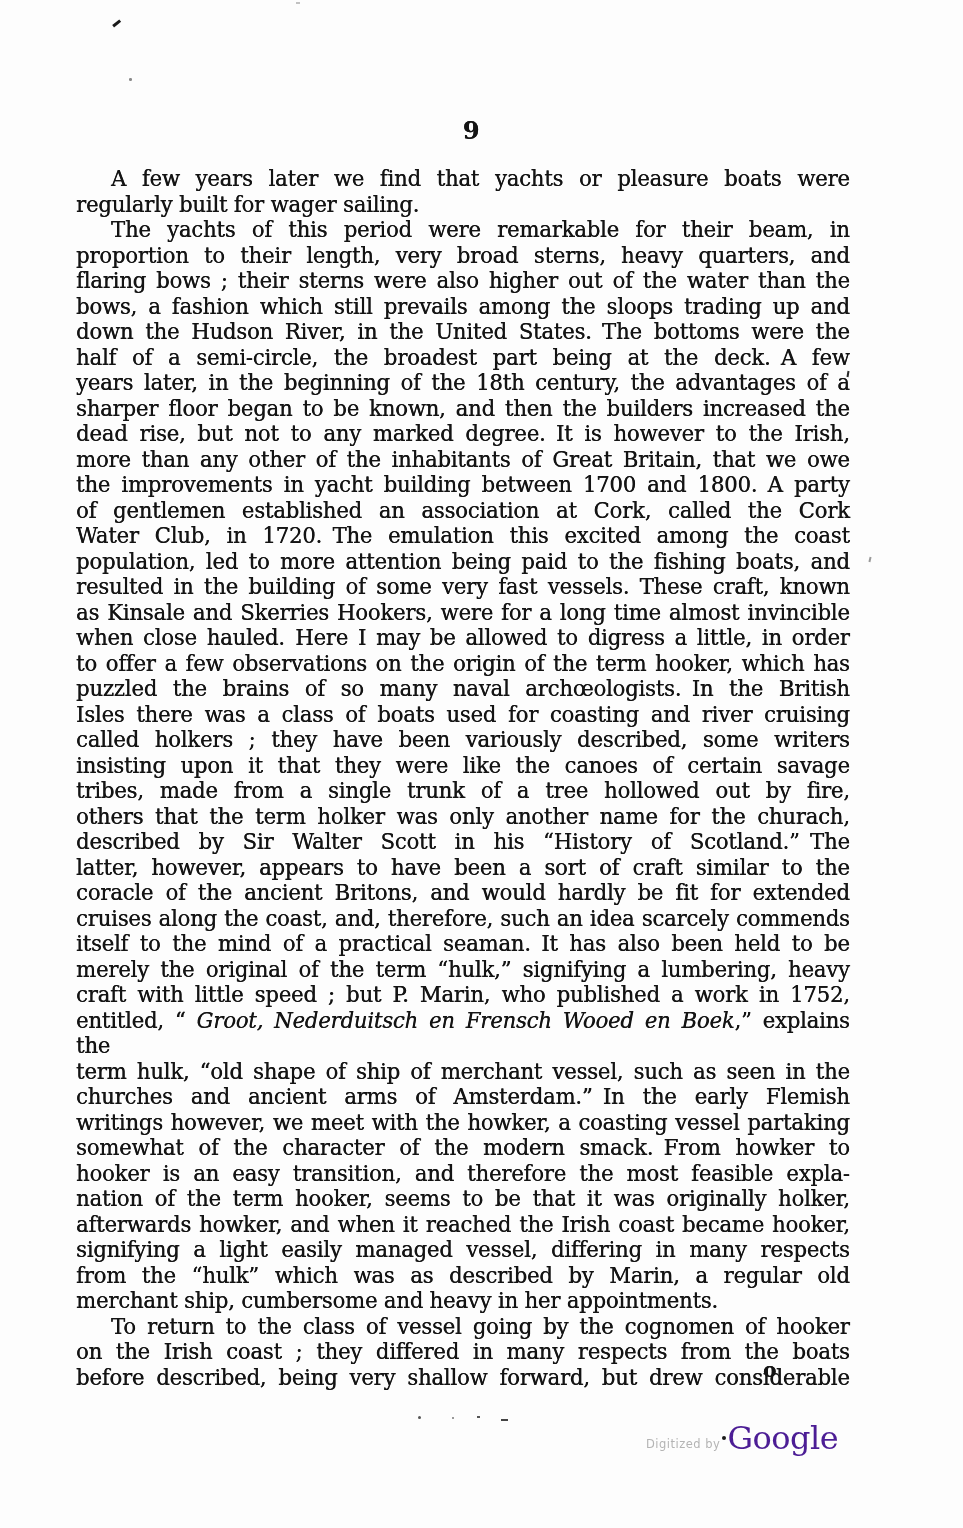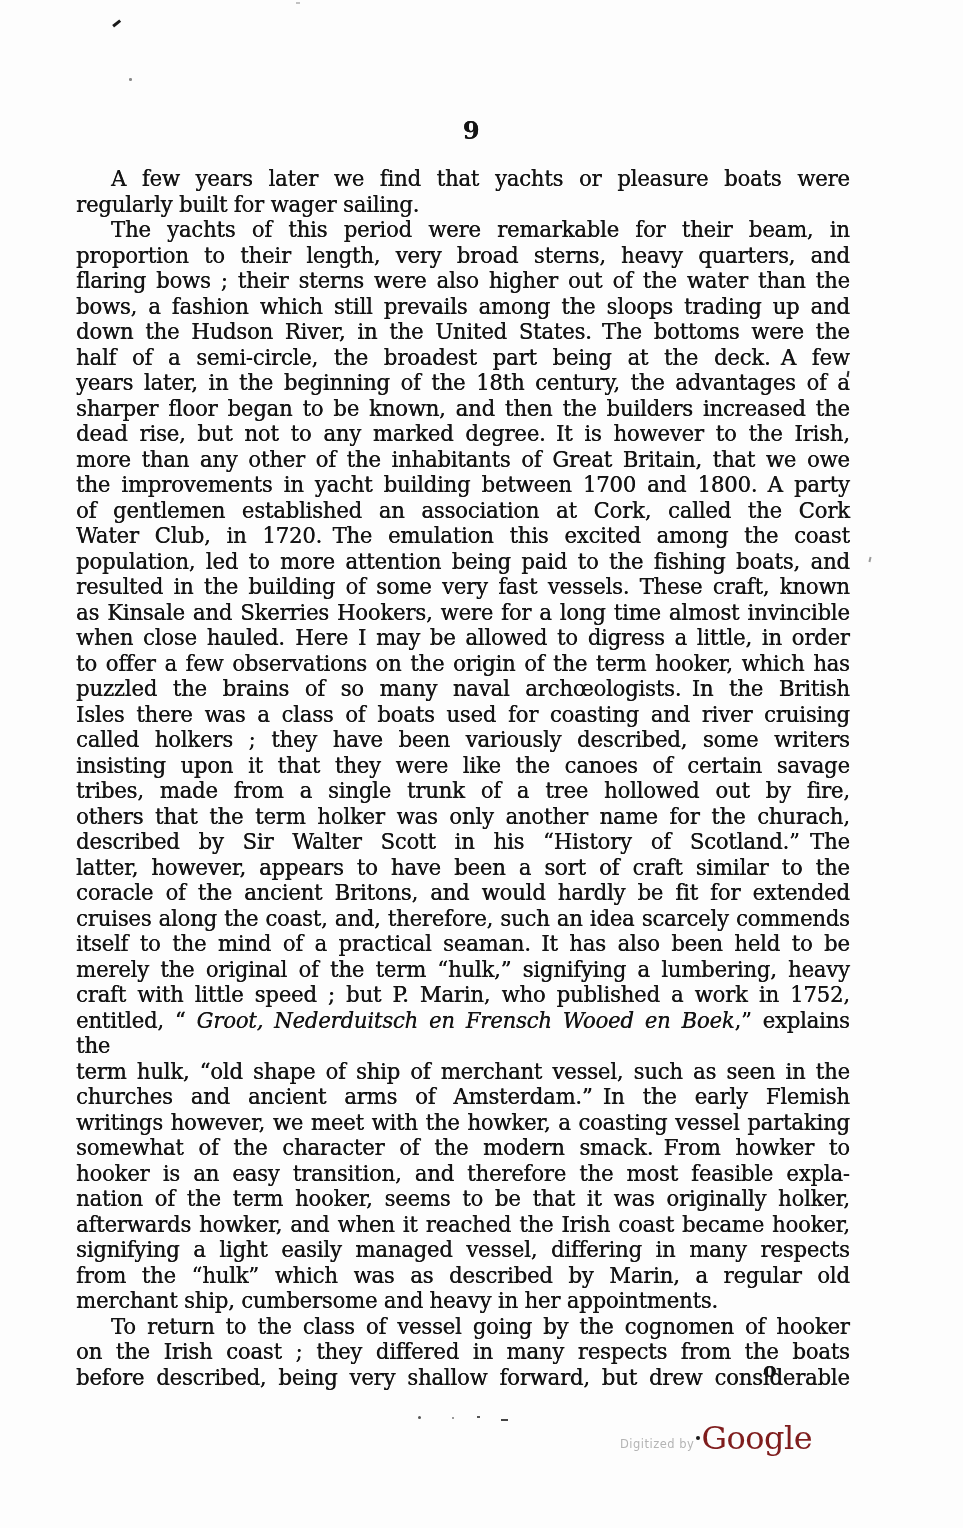--- a/index.html
+++ b/index.html
@@ -22,21 +22,21 @@
   }
   .ln{text-align:justify;text-align-last:justify;text-justify:inter-word;white-space:normal;}
   .ind{text-indent:38px;}
   .endp{text-align-last:left;}
   .italic{font-style:italic;}
   .sig{
     position:absolute;left:763px;top:1358px;font-size:20px;font-weight:bold;
     color:#141414;text-shadow:0.3px 0 0 currentColor;
   }
   .watermark{
-    position:absolute;left:620px;top:1420px;height:44px;
+    position:absolute;left:646px;top:1420px;height:44px;
     display:flex;align-items:flex-start;
   }
   .digitized{
     font-family:"DejaVu Sans", sans-serif;font-size:11.5px;
     margin-top:17px;letter-spacing:0.5px;
   }
   .wm-dot{
     width:4px;height:4px;border-radius:50%;background:#1a1a1a;
     margin:16px 1px 0 2px;flex:none;
   }
@@ -134,16 +134,16 @@
   <div class="speck sp-apos1"></div>
   <div class="speck sp-apos2"></div>
   <div class="speck sp-r1"></div>
   <div class="speck sp-r2"></div>
   <div class="speck sp-r3"></div>
   <div class="speck sp-r4"></div>
 
   <div class="watermark">
     <span class="digitized" style="color: rgb(180, 180, 180);">Digitized by</span>
     <span class="wm-dot"></span>
-    <span class="google" style="color: #7f1d1d;">Google</span>
+    <span class="google" style="color: #4c1d95;">Google</span>
   </div>
 
 </div>
 
 </body></html>

